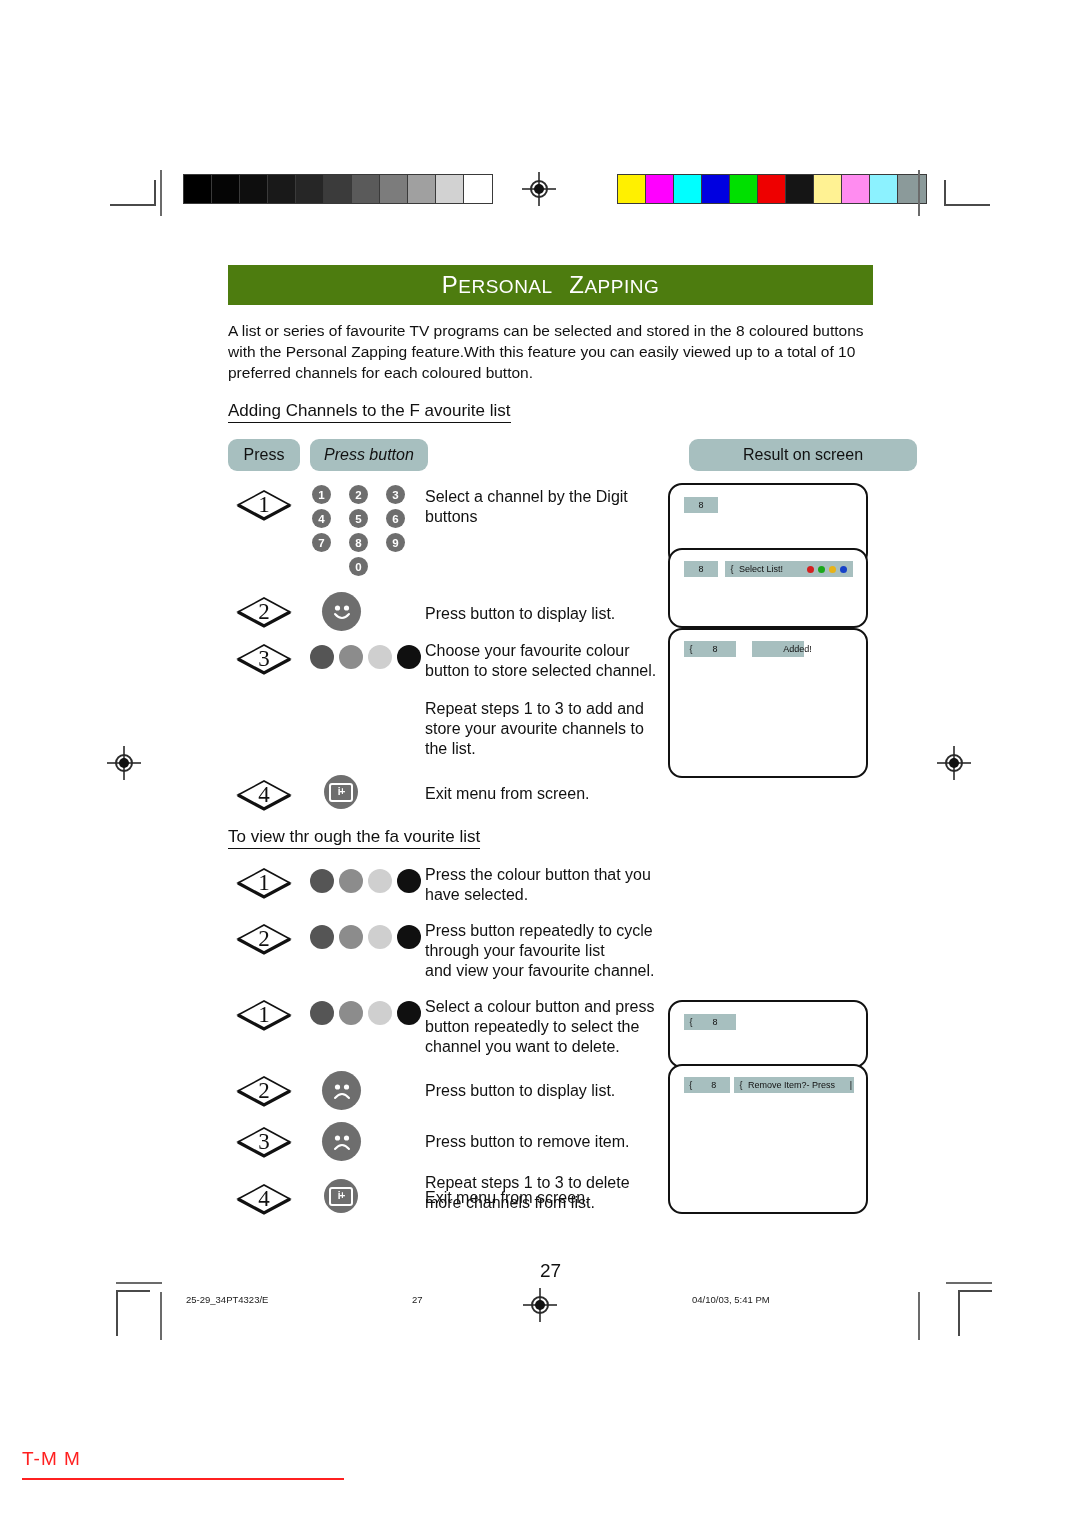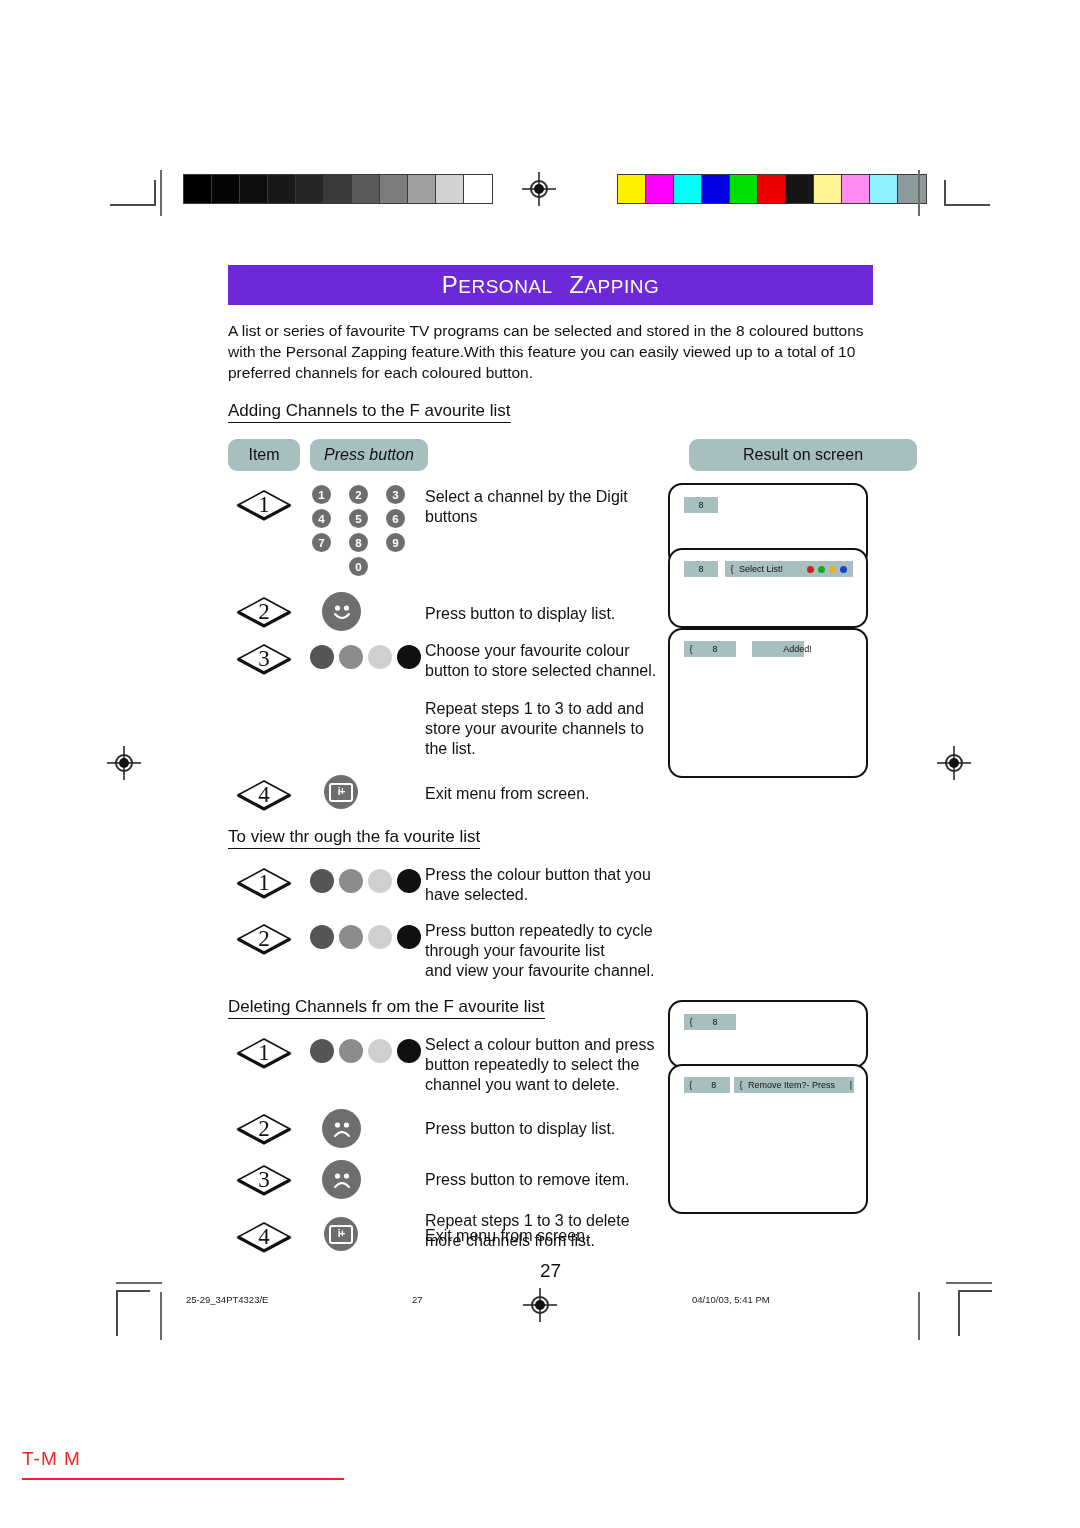--- a/index.html
+++ b/index.html
@@ -17,21 +17,21 @@
   .reg .dot{position:absolute;left:12px;top:12px;width:10px;height:10px;border-radius:50%;background:#111;}
 
   .bar{position:absolute;display:flex;border:1px solid #3a3a3a;box-sizing:border-box;}
   .bar span{display:block;width:28px;height:28px;border-right:1px solid #3a3a3a;box-sizing:border-box;}
   .bar span:last-child{border-right:none;}
 
   .tickline{position:absolute;background:#6b6b6b;}
 
   
   .content{position:absolute;left:228px;top:265px;width:645px;}
-  .titlebar{background:#6d28d9;color:#fff;height:40px;display:flex;align-items:center;justify-content:center;}
+  .titlebar{background:#4d7c0f;color:#fff;height:40px;display:flex;align-items:center;justify-content:center;}
   .titlebar .t{font-size:19px;letter-spacing:.5px;}
   .titlebar .t .cap{font-size:24px;}
 
   .intro{margin-top:15px;font-size:15.5px;line-height:21px;color:#111;}
 
   .sechead{font-size:17px;margin-top:18px;color:#111;
            border-bottom:1.6px solid #111;display:inline-block;padding-bottom:1px;}
 
   .tablehead{display:flex;margin-top:16px;align-items:center;}
   .pill{background:#a7bfbf;border-radius:9px;padding:7px 14px;font-size:16px;color:#111;}
@@ -164,21 +164,21 @@
     </div>
 
     <div class="intro">A list or series of favourite TV programs can be selected and stored in the 8 coloured buttons with the Personal Zapping feature.With this feature you can easily viewed up to a total of 10 preferred channels for each coloured button.</div>
 
     
     <div class="sechead">Adding Channels to the F avourite list </div>
 
     <div class="rowwrap">
 
       <div class="tablehead">
-        <div class="pill step">Item</div>
+        <div class="pill step">Press</div>
         <div class="pill press">Press button</div>
         <div class="pill result">Result on screen</div>
       </div>
 
       <div class="row" style="margin-top:14px;">
         <div class="cell-step">
           <div class="diamond">
             <svg width="60" height="36">
                 <polygon points="4,18 30,4 56,18 30,32" fill="#fff" stroke="#111" stroke-width="1.6"></polygon>
                 <polyline points="4,18 30,32 56,18" fill="none" stroke="#111" stroke-width="3.2"></polyline>
@@ -312,21 +312,20 @@
               <i style="background: rgb(140, 140, 140);"></i>
               <i style="background: rgb(207, 207, 207);"></i>
               <i style="background: rgb(16, 16, 16);"></i>
             </div>
         </div>
         <div class="cell-txt">Press button repeatedly to cycle<br>through your favourite list<br>and view your favourite channel.</div>
       </div>
     </div>
 
     
-    <div class="sechead" style="margin-top:16px;">Deleting Channels fr om the F avourite list </div>
 
     <div class="rowwrap">
       <div class="row" style="margin-top:14px;">
         <div class="cell-step">
           <div class="diamond">
             <svg width="60" height="36">
                 <polygon points="4,18 30,4 56,18 30,32" fill="#fff" stroke="#111" stroke-width="1.6"></polygon>
                 <polyline points="4,18 30,32 56,18" fill="none" stroke="#111" stroke-width="3.2"></polyline>
               </svg>
             <span>1</span>

